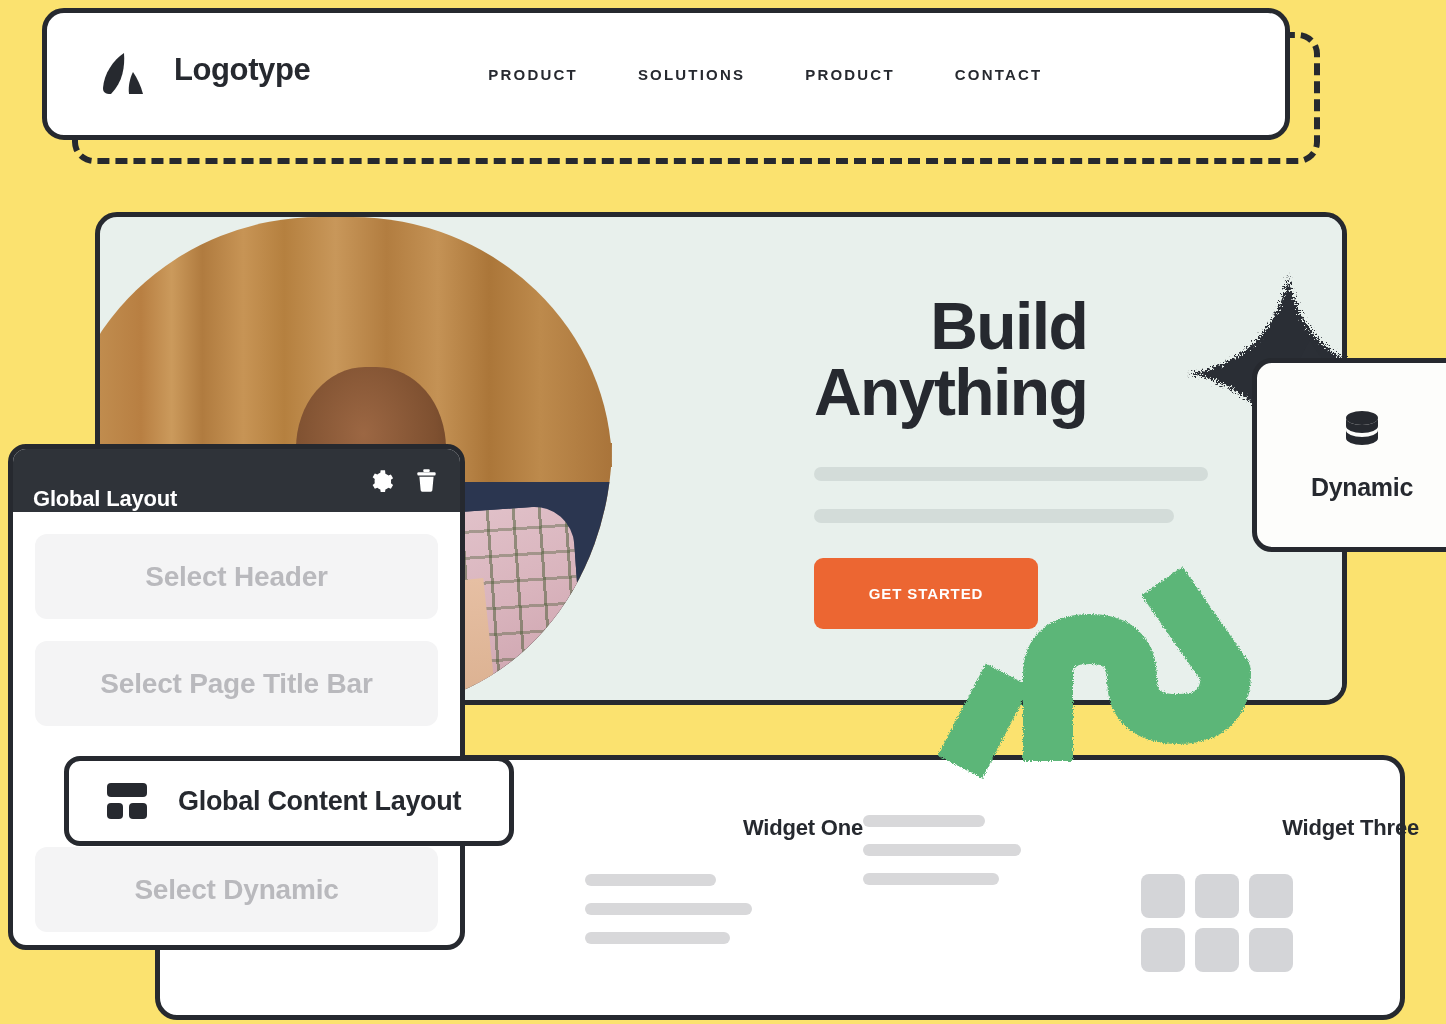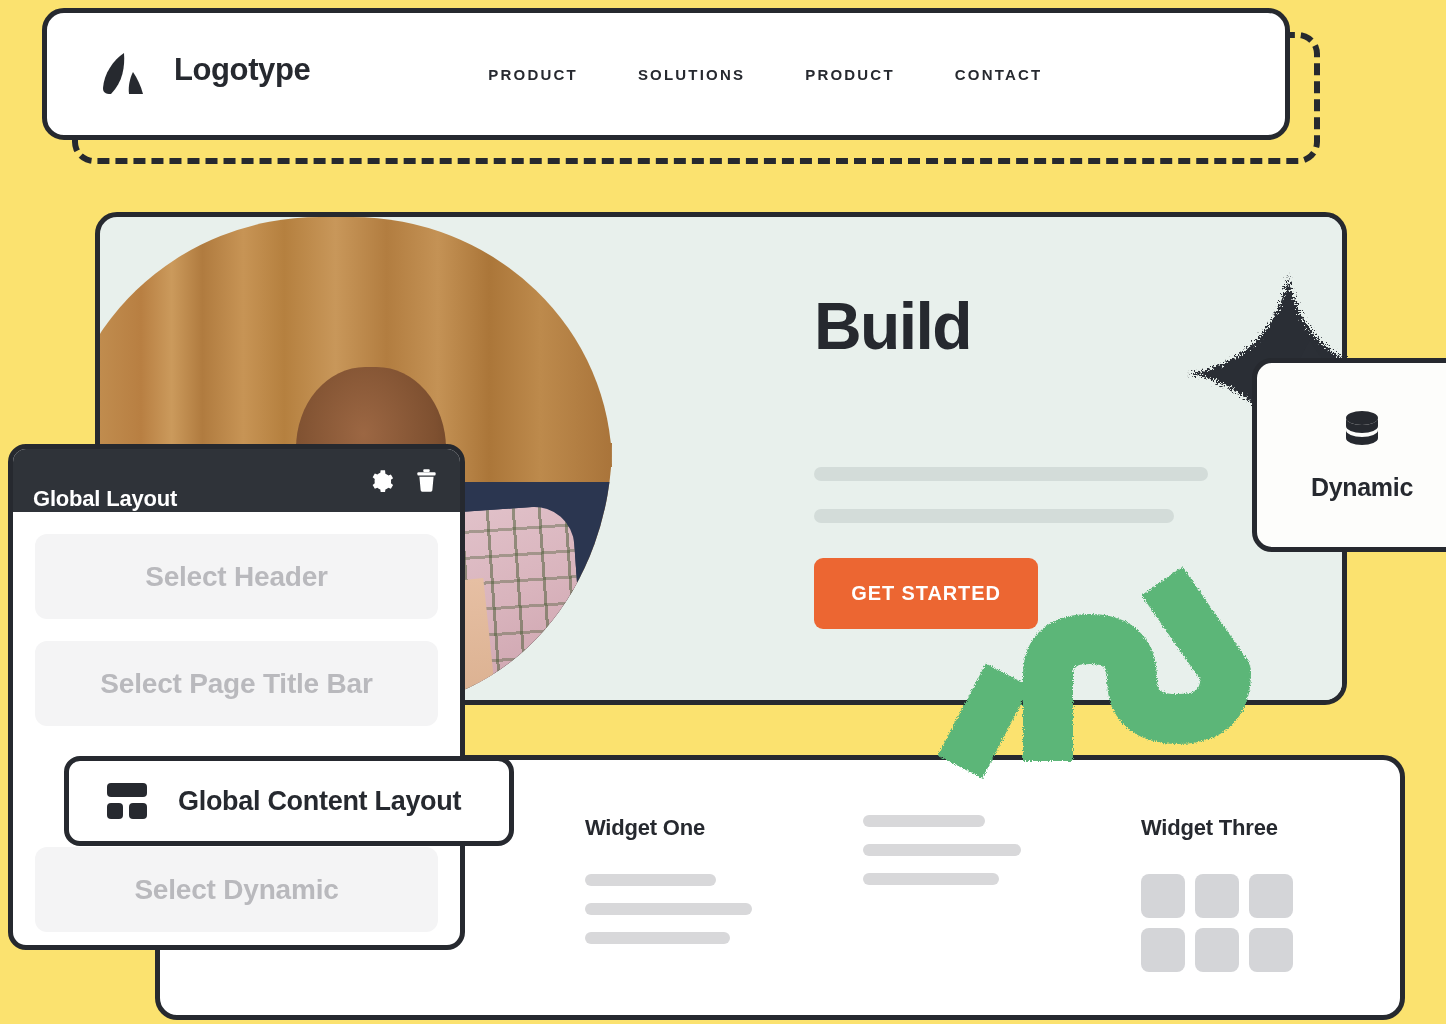--- a/index.html
+++ b/index.html
@@ -196,21 +196,21 @@
   .hero-bar-2 { left: 202px; top: 292px; width: 360px; }
   .cta {
     position: absolute;
     left: 202px; top: 341px;
     width: 224px; height: 71px;
     background: #ec6632;
     border: none;
     border-radius: 9px;
     color: #ffffff;
     font-family: "Liberation Sans", sans-serif;
-    font-size: 20px;
+    font-size: 15px;
     font-weight: bold;
     letter-spacing: 0.9px;
     cursor: pointer;
   }
 
   
   .squiggle {
     position: absolute;
     left: 930px; top: 555px;
     width: 360px; height: 230px;
@@ -257,21 +257,21 @@
     border: 5px solid #26292f;
     border-radius: 22px;
     z-index: 5;
   }
   .widgets-row {
     position: absolute;
     left: 425px; top: 55px;
     display: flex;
     gap: 0;
   }
-  .widget { width: 278px; }
+  .widget { width: 278px; text-align: right; }
   .widget-title {
     font-size: 22px; font-weight: bold; color: #26292f;
     margin-bottom: 33px; letter-spacing: -0.2px;
   }
   .sk-line { background: #d8d8da; border-radius: 6px; height: 12px; margin-bottom: 17px; }
   .grid6 {
     display: grid;
     grid-template-columns: repeat(3, 44px);
     grid-template-rows: repeat(2, 44px);
     gap: 10px;
@@ -392,20 +392,21 @@
               <span></span>
               <span></span>
           </div>
         </div>
       </div>
     </div>
 
     <div class="hero-right">
       <div class="hero-title">
         <div>Build</div>
+        <div>Anything</div>
       </div>
       <div class="hero-bar hero-bar-1"></div>
       <div class="hero-bar hero-bar-2"></div>
       <button class="cta">GET STARTED</button>
     </div>
   </div>
 
   <svg class="splatter" viewBox="0 0 230 220">
     <defs>
       <filter id="grain" x="-30%" y="-30%" width="160%" height="160%">

